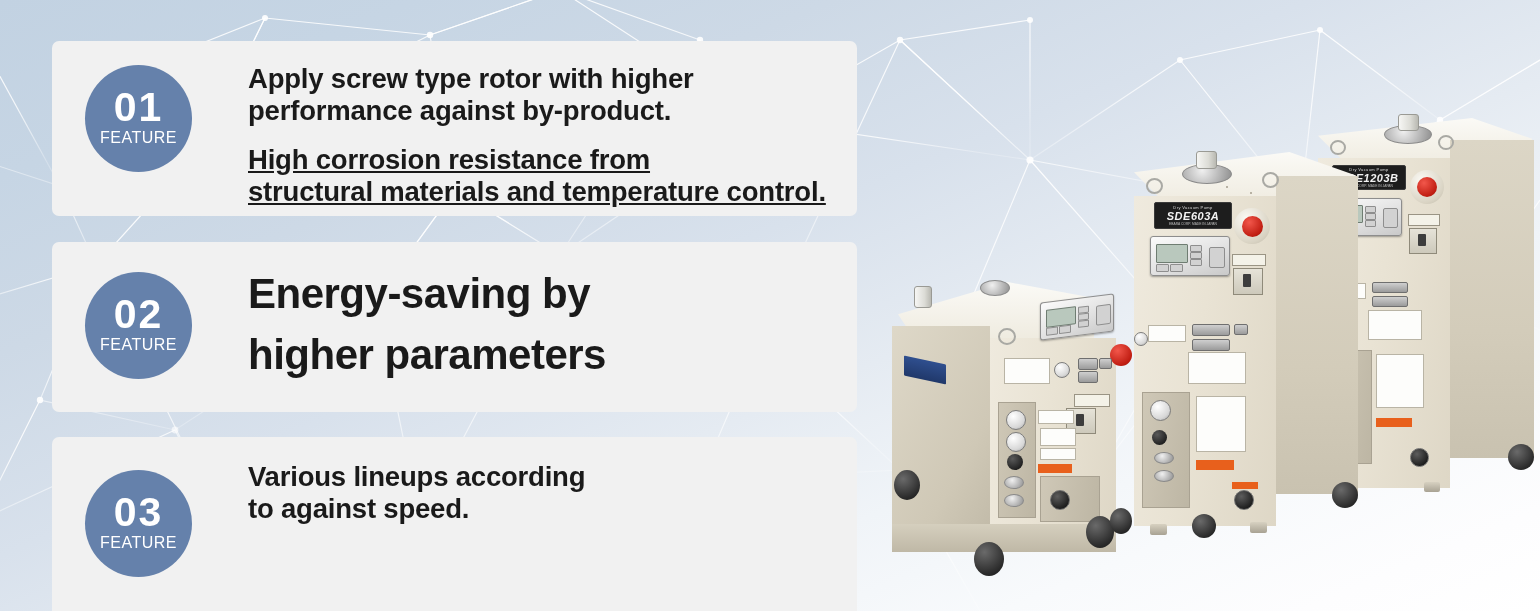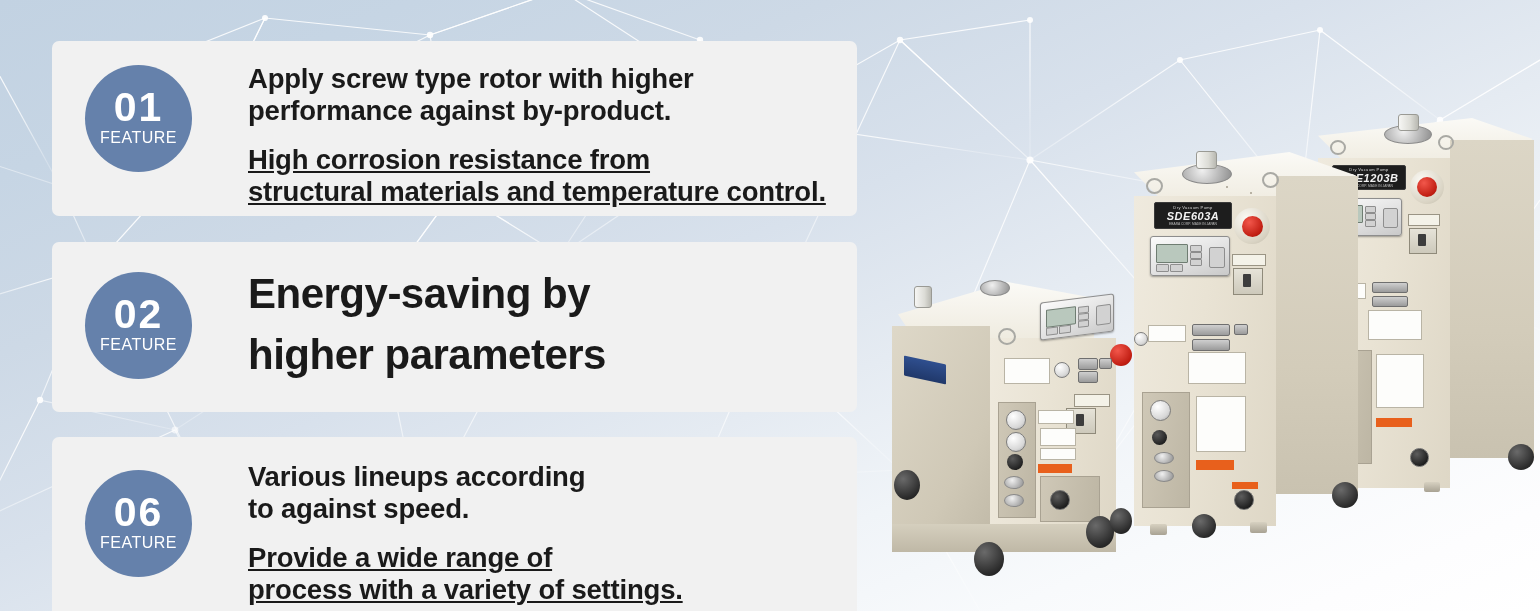--- a/index.html
+++ b/index.html
@@ -528,24 +528,22 @@
       <span class="badge-word">FEATURE</span>
     </div>
     <div class="card-text">
       <div class="line-block lb-large">Energy-saving by
 higher parameters</div>
     </div>
   </div>
 
   <div class="card" id="card-3">
     <div class="badge">
-      <span class="badge-num">06</span>
+      <span class="badge-num">03</span>
       <span class="badge-word">FEATURE</span>
     </div>
     <div class="card-text">
       <div class="line-block lb-small">Various lineups according
 to against speed.</div>
-      <div class="line-block lb-small gap-sm">Provide a wide range of
-process with a variety of settings.</div>
     </div>
   </div>
 
 </div>
 
 </body></html>

